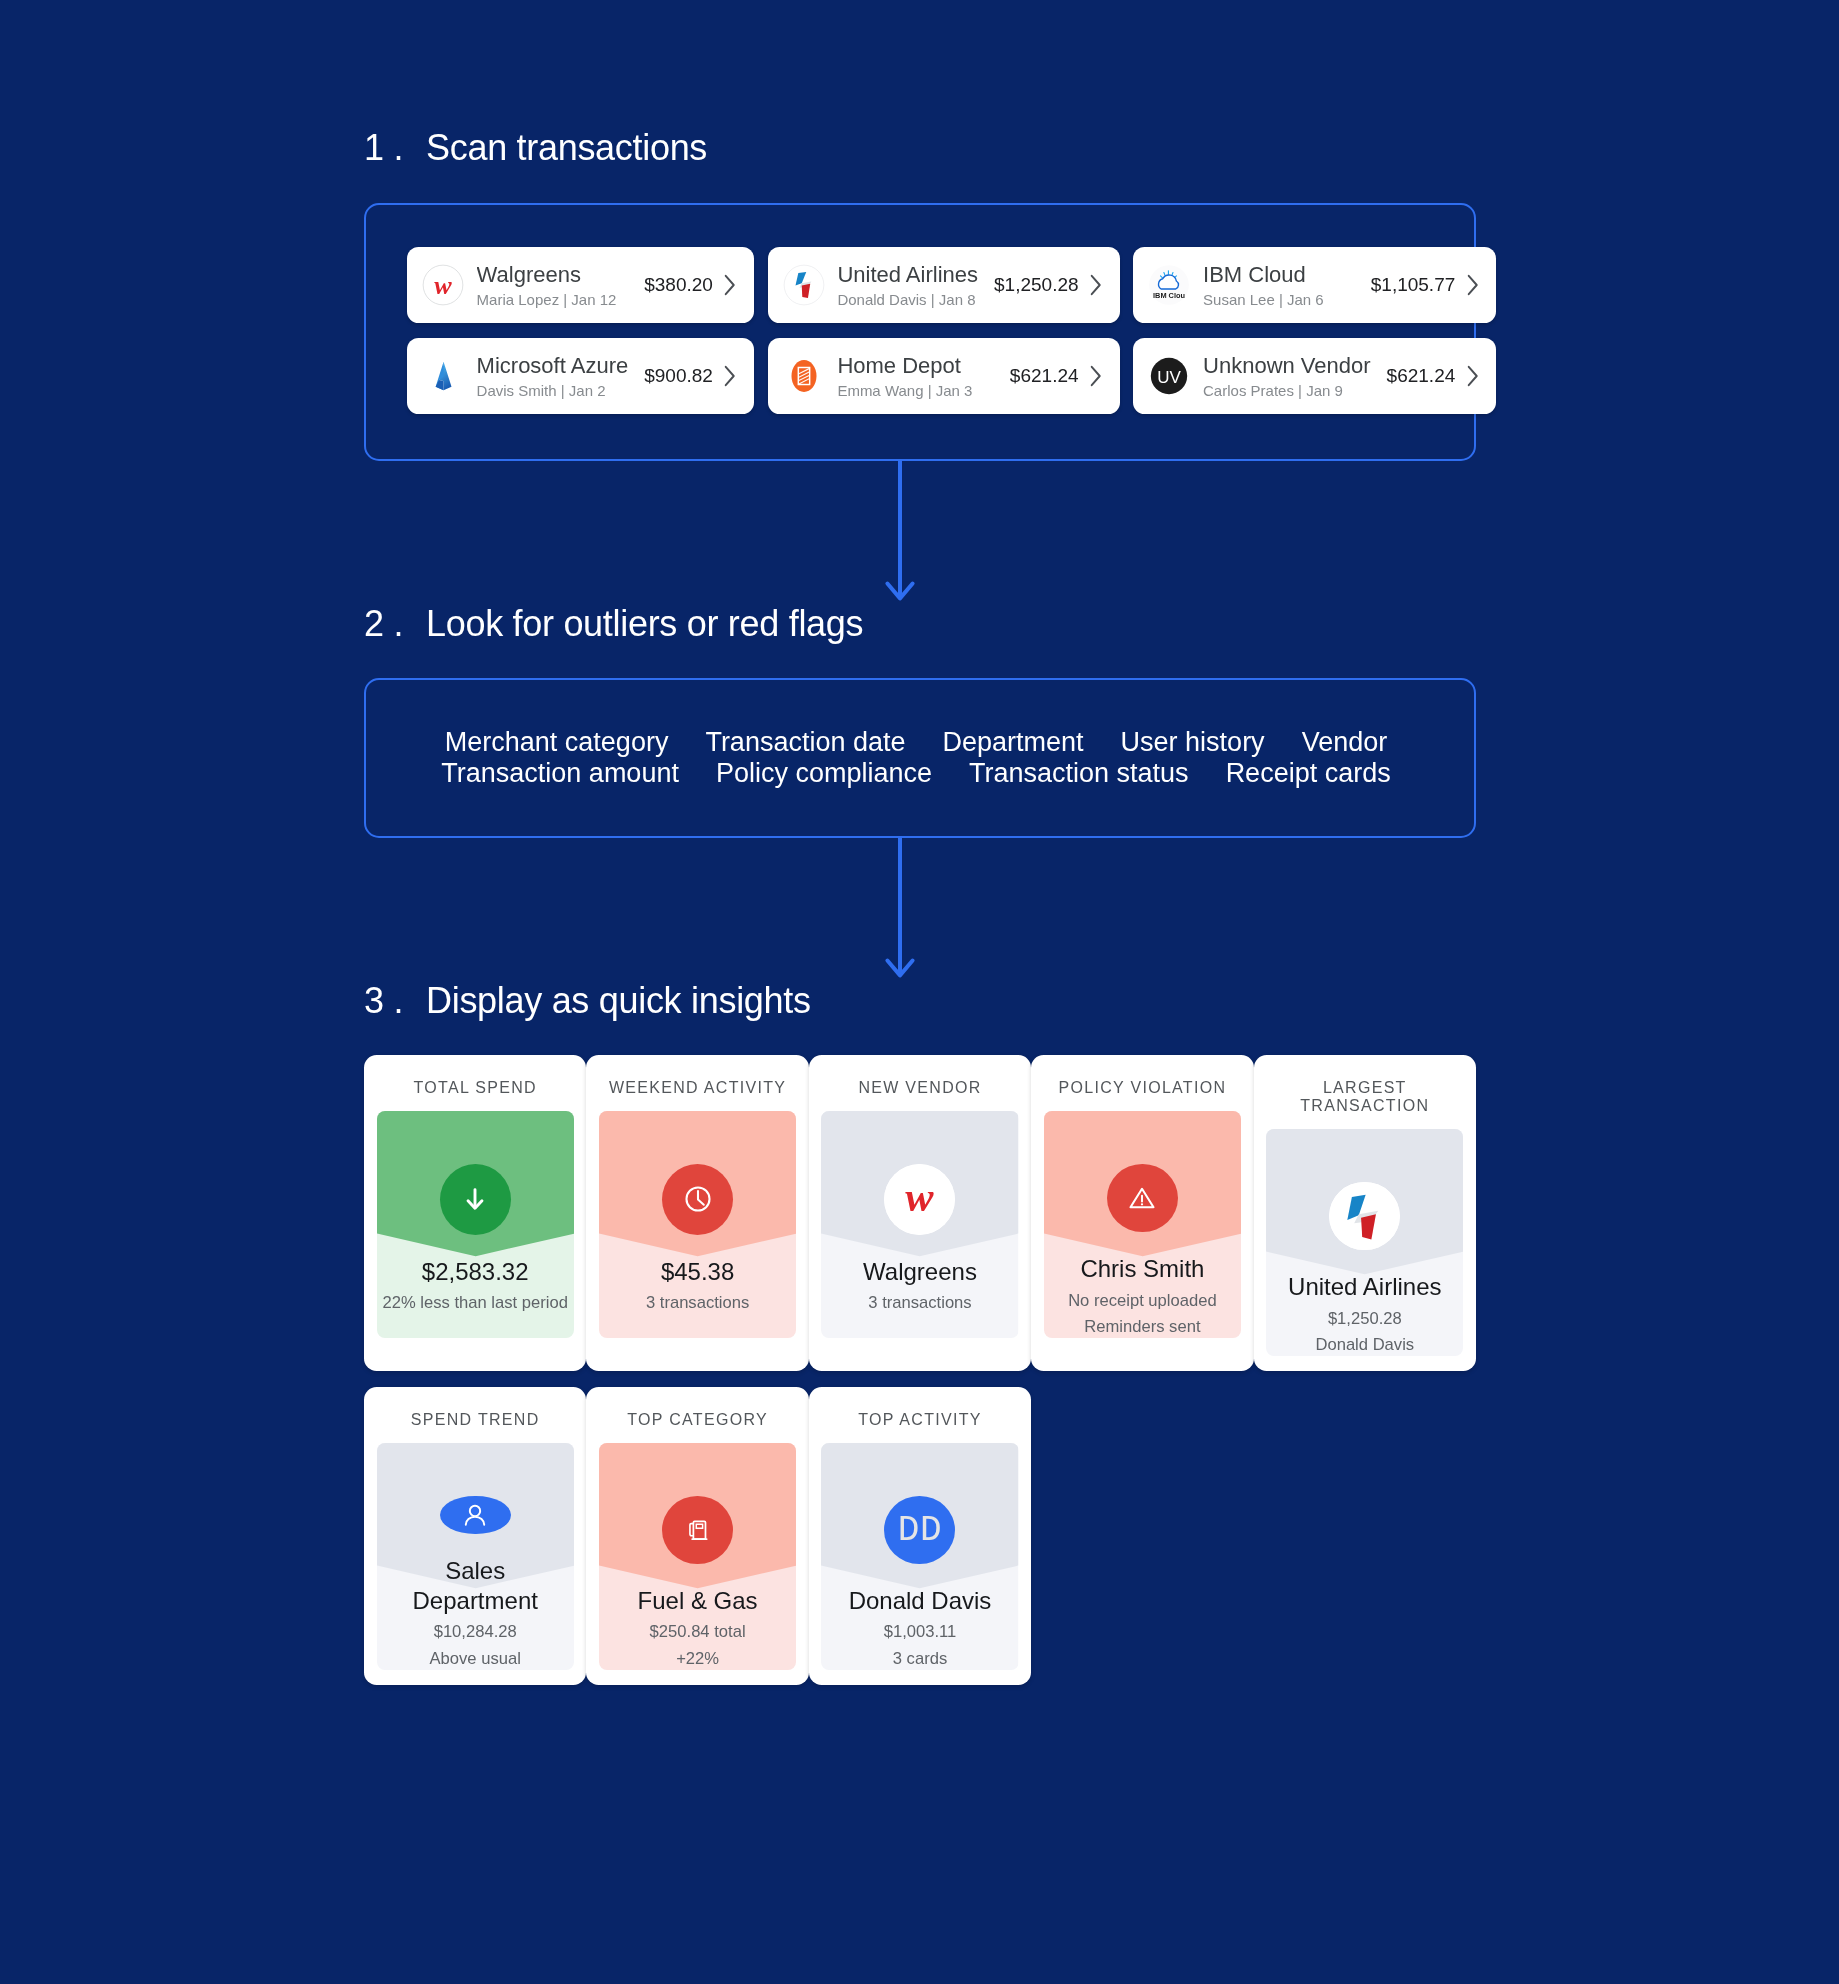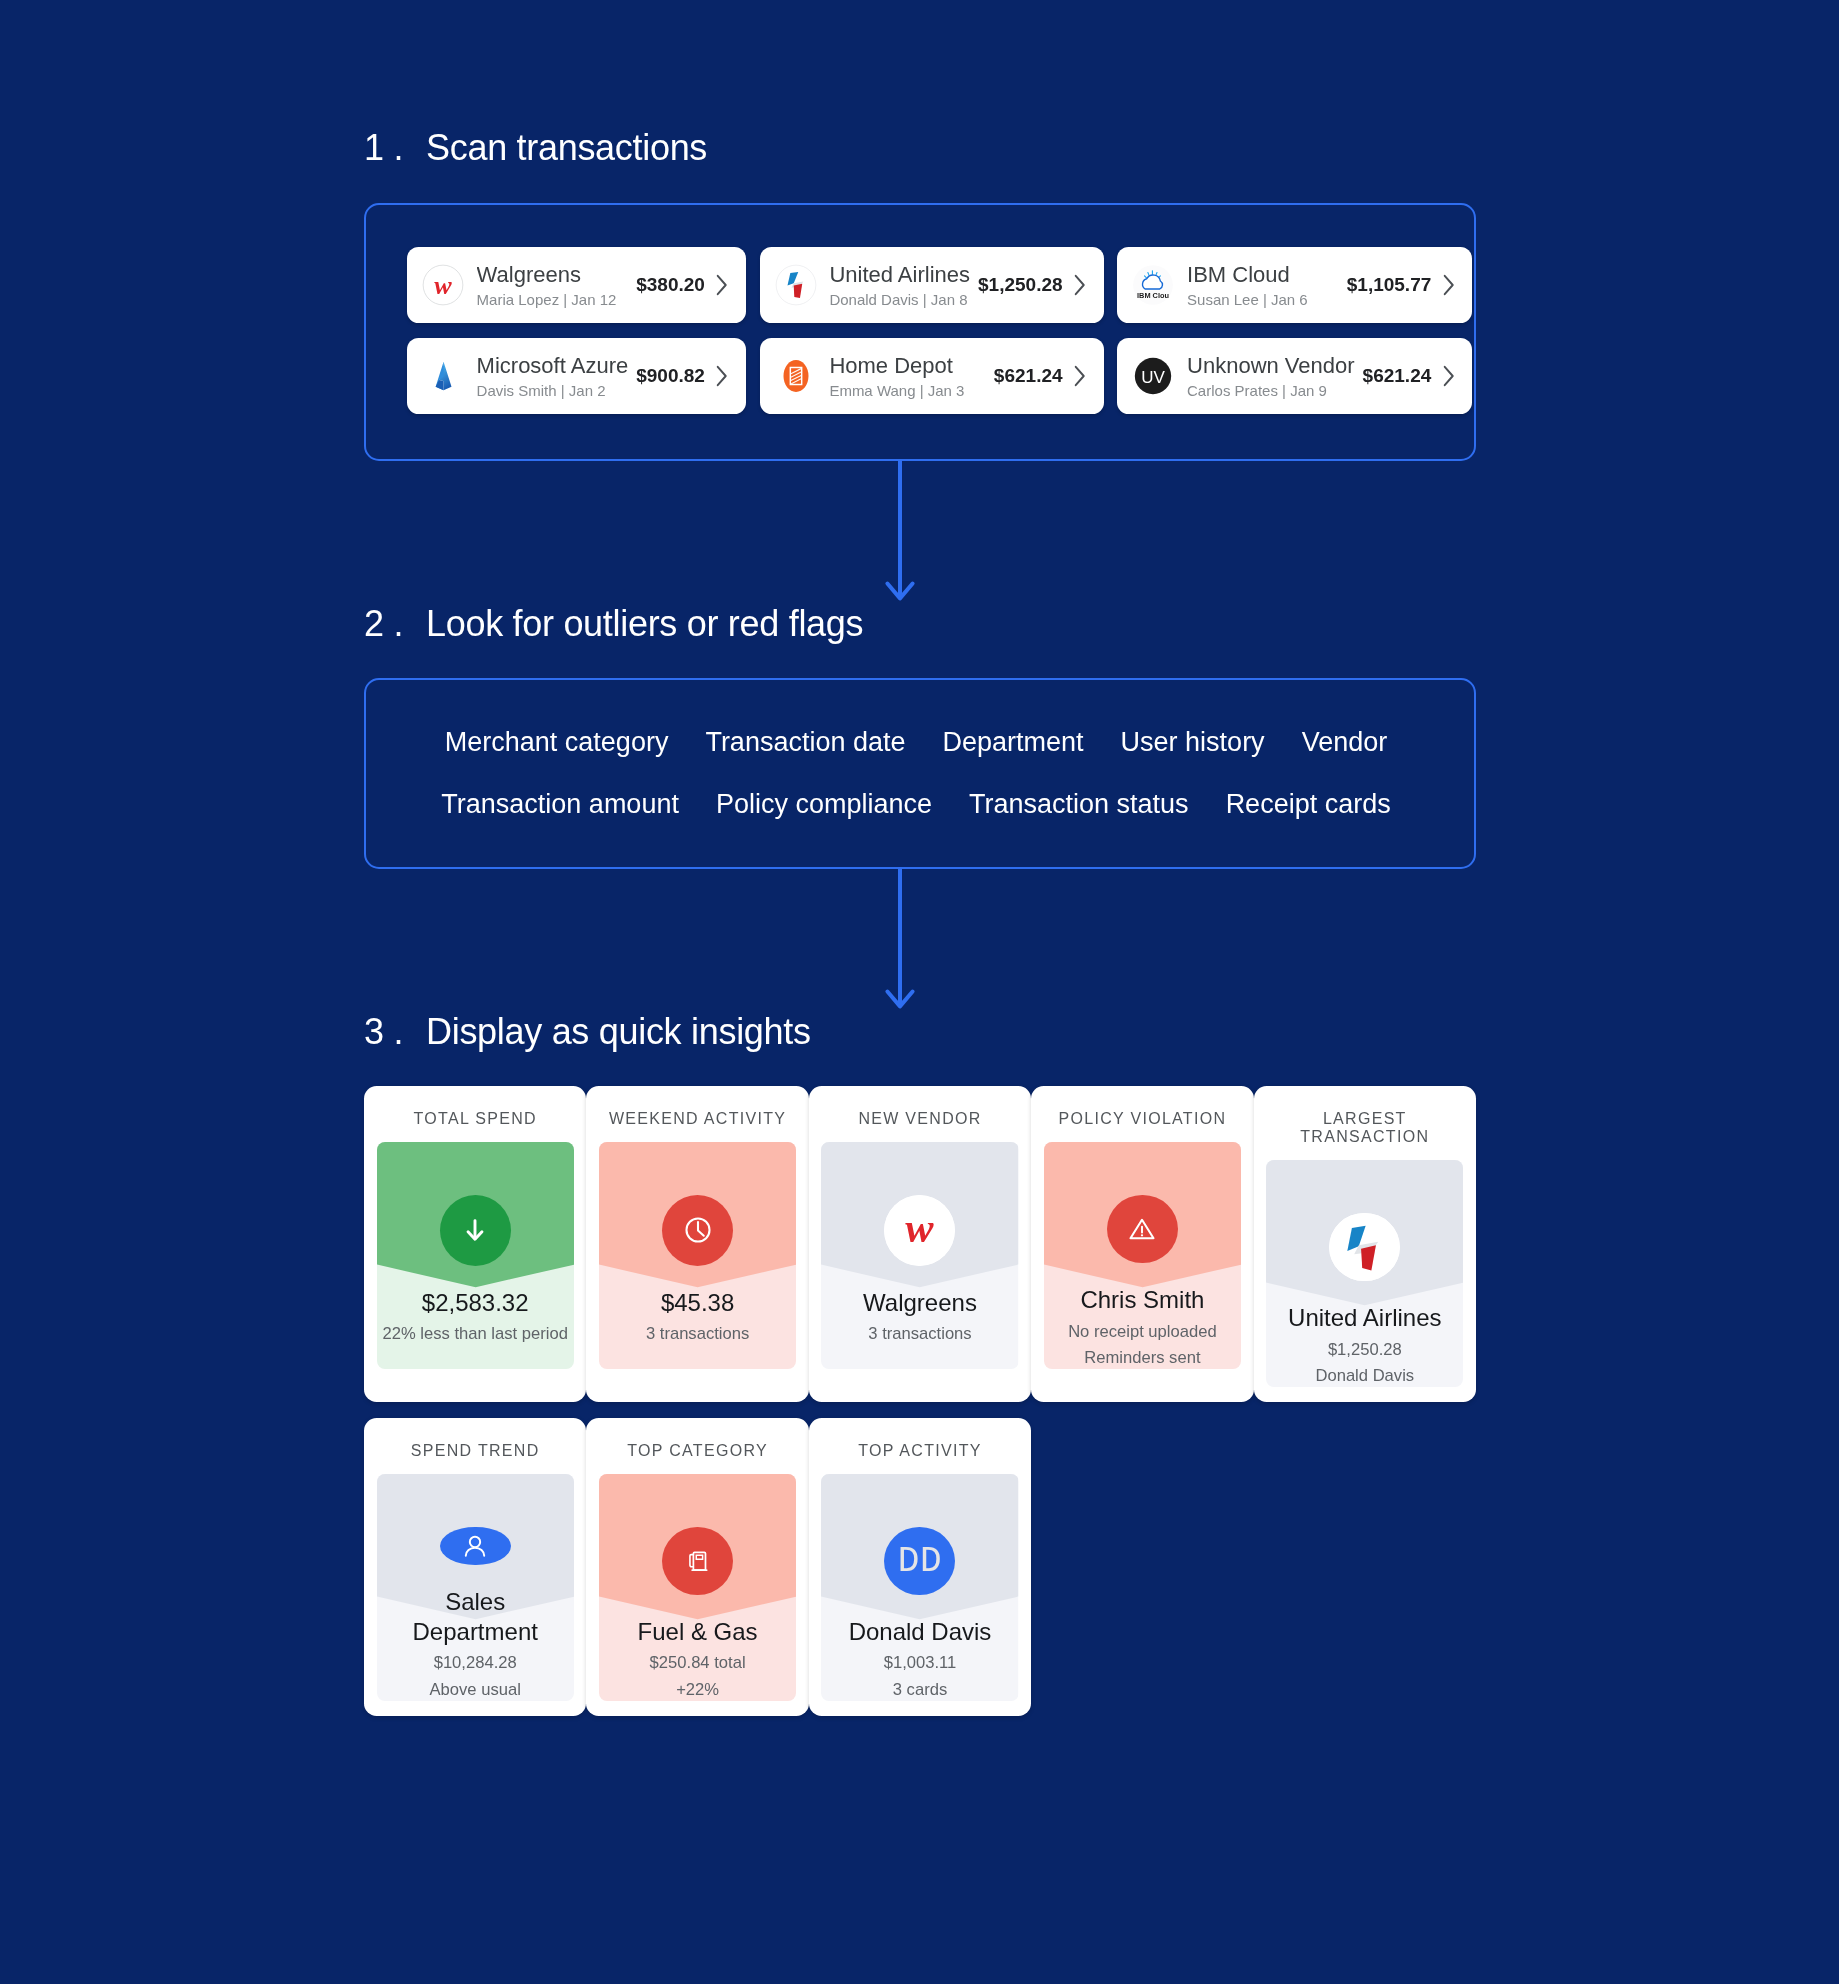--- a/index.html
+++ b/index.html
@@ -77,24 +77,24 @@
     text-overflow: ellipsis;
   }
   .tx-sub {
     font-size: 15px;
     color: #878b8f;
     margin-top: 3.4px;
     white-space: nowrap;
   }
   .tx-amt {
     font-size: 19px;
-    font-weight: 700;
+    font-weight: 400;
     color: #202124;
     white-space: nowrap;
-    margin-left: 8px;
+    margin-left: 16px;
   }
   .tx-chev {
     margin-left: 11.5px;
     flex: 0 0 auto;
     display: flex; align-items: center;
   }
 
   
   .connector {
     width: 1112px;
@@ -113,21 +113,21 @@
   .flag-row {
     display: flex;
     justify-content: center;
     align-items: baseline;
     gap: 37px;
     color: #ffffff;
     font-size: 27px;
     font-weight: 400;
     white-space: nowrap;
   }
-  .flag-row + .flag-row { margin-top: 31px; }
+  .flag-row + .flag-row { }
   .flag-item { }
 
   
   .insight-grid {
     display: grid;
     grid-template-columns: repeat(5, 1fr);
     gap: 16px 0;
   }
   .ins-card {
     background: #ffffff;

